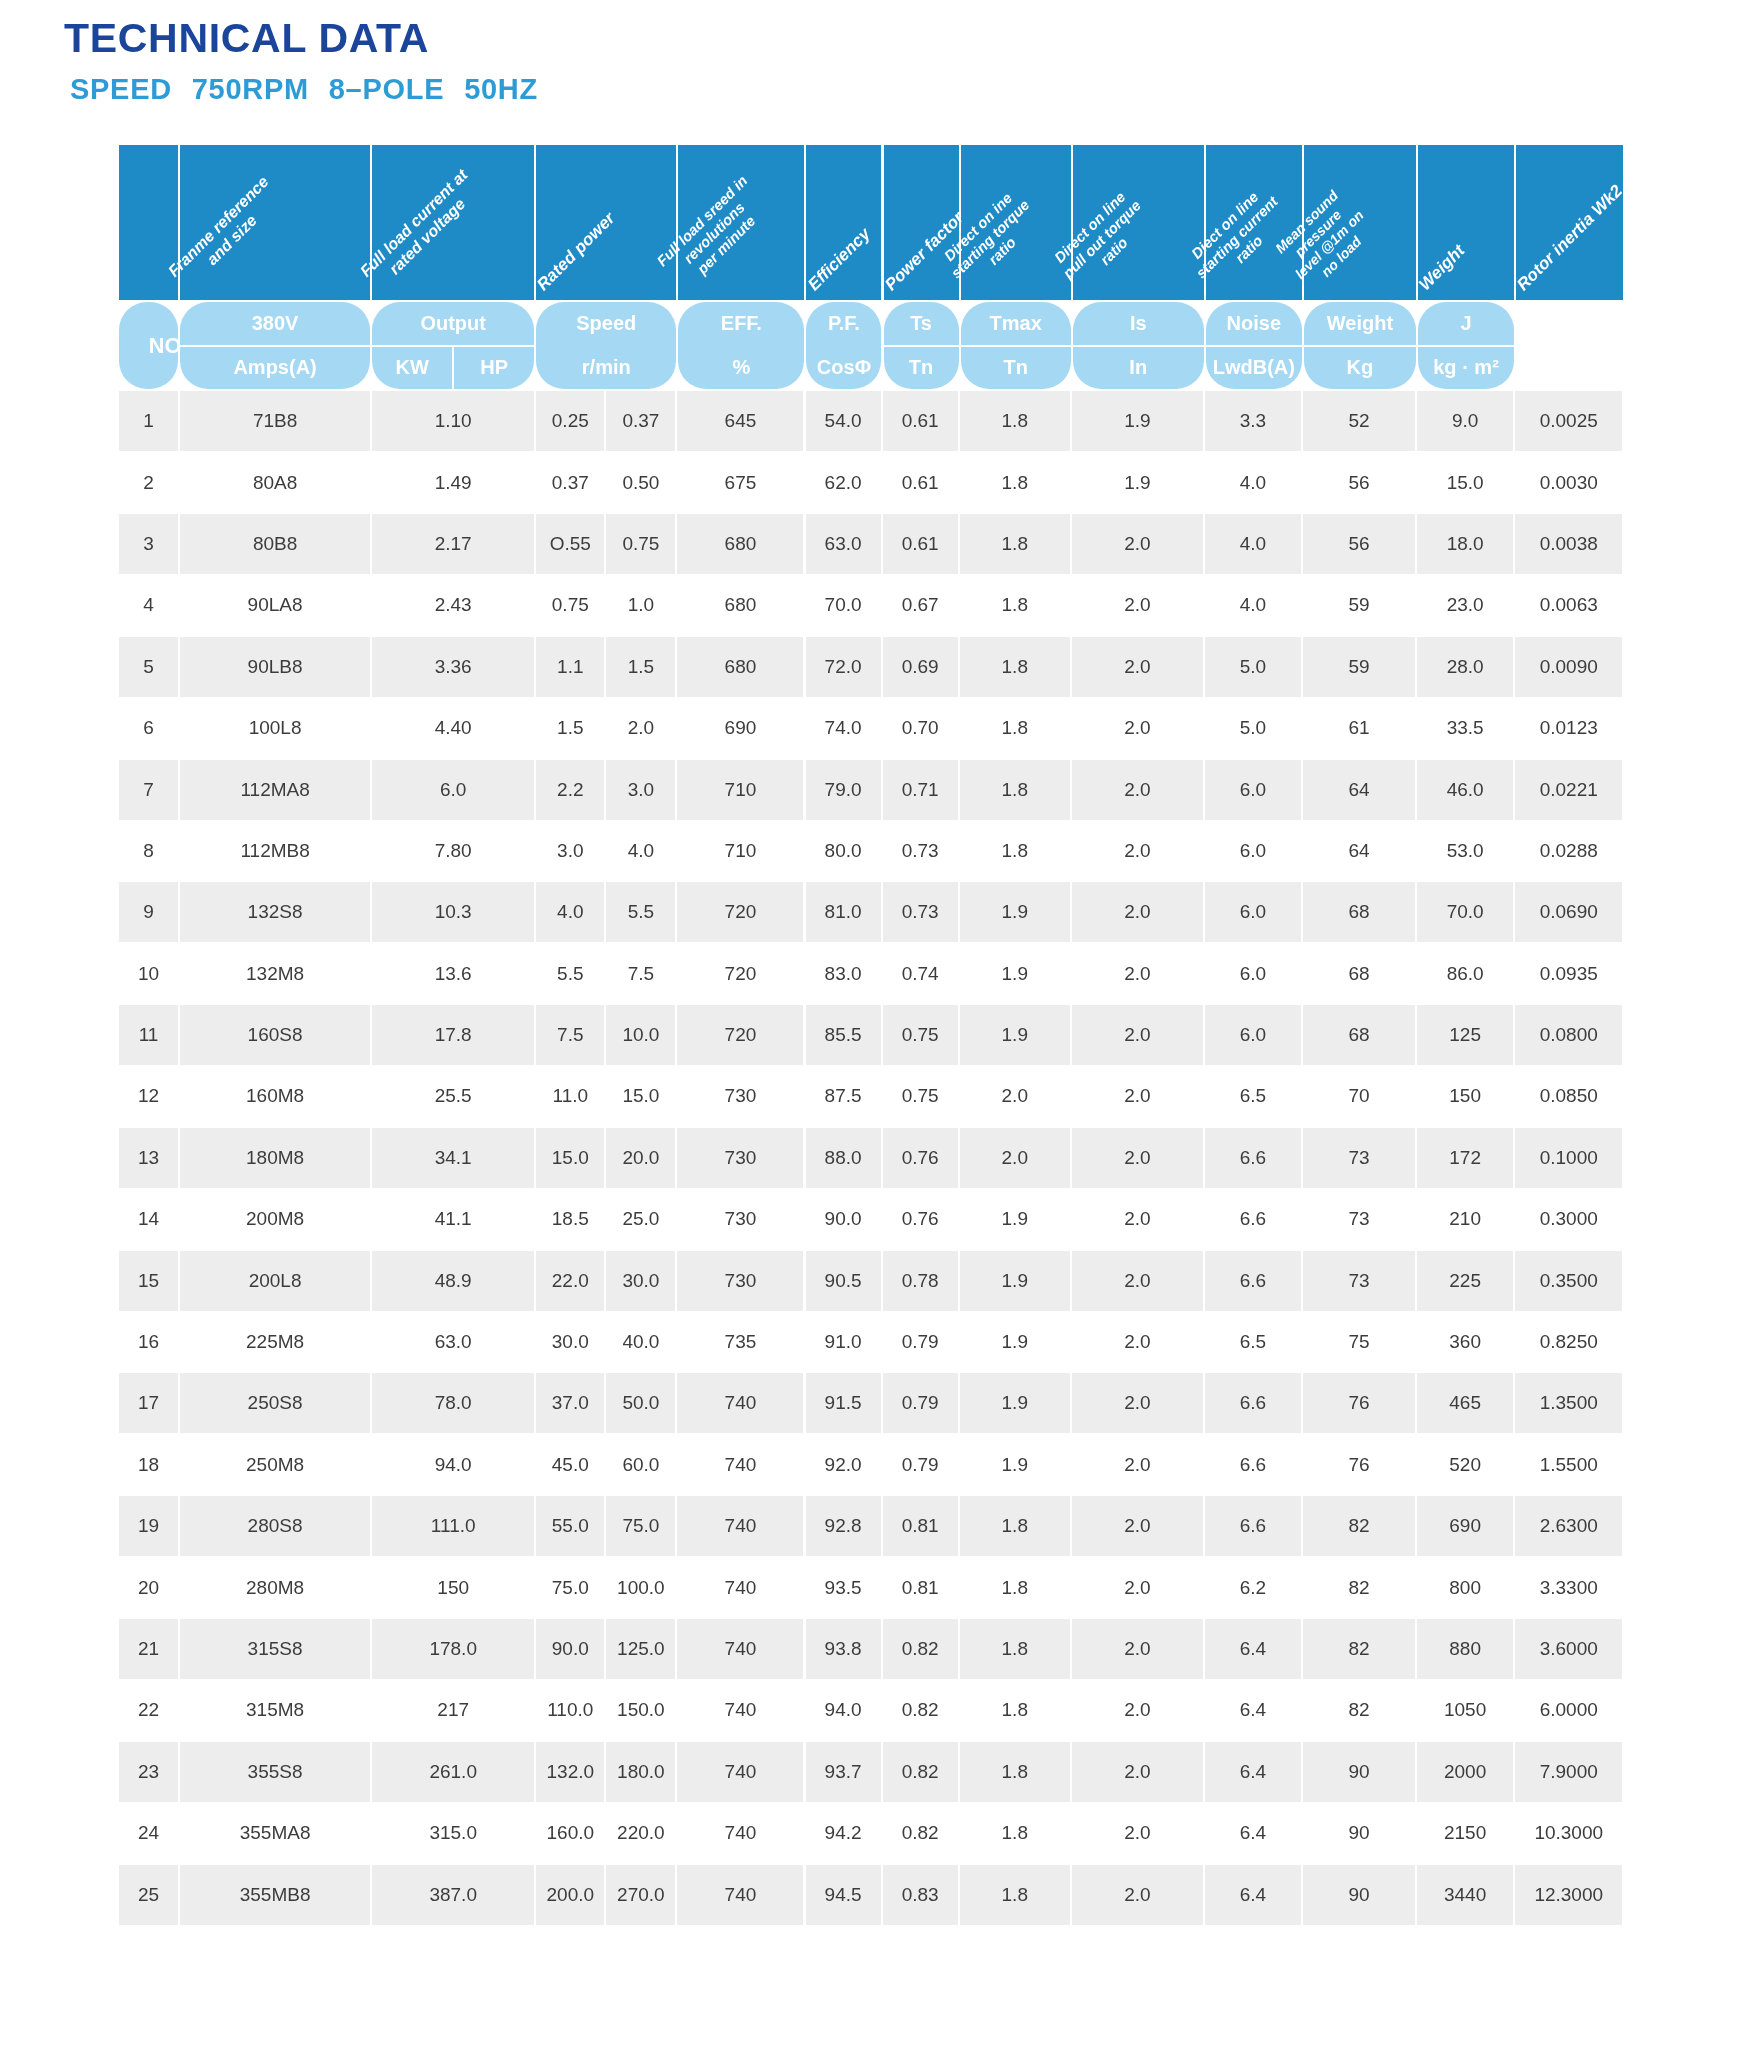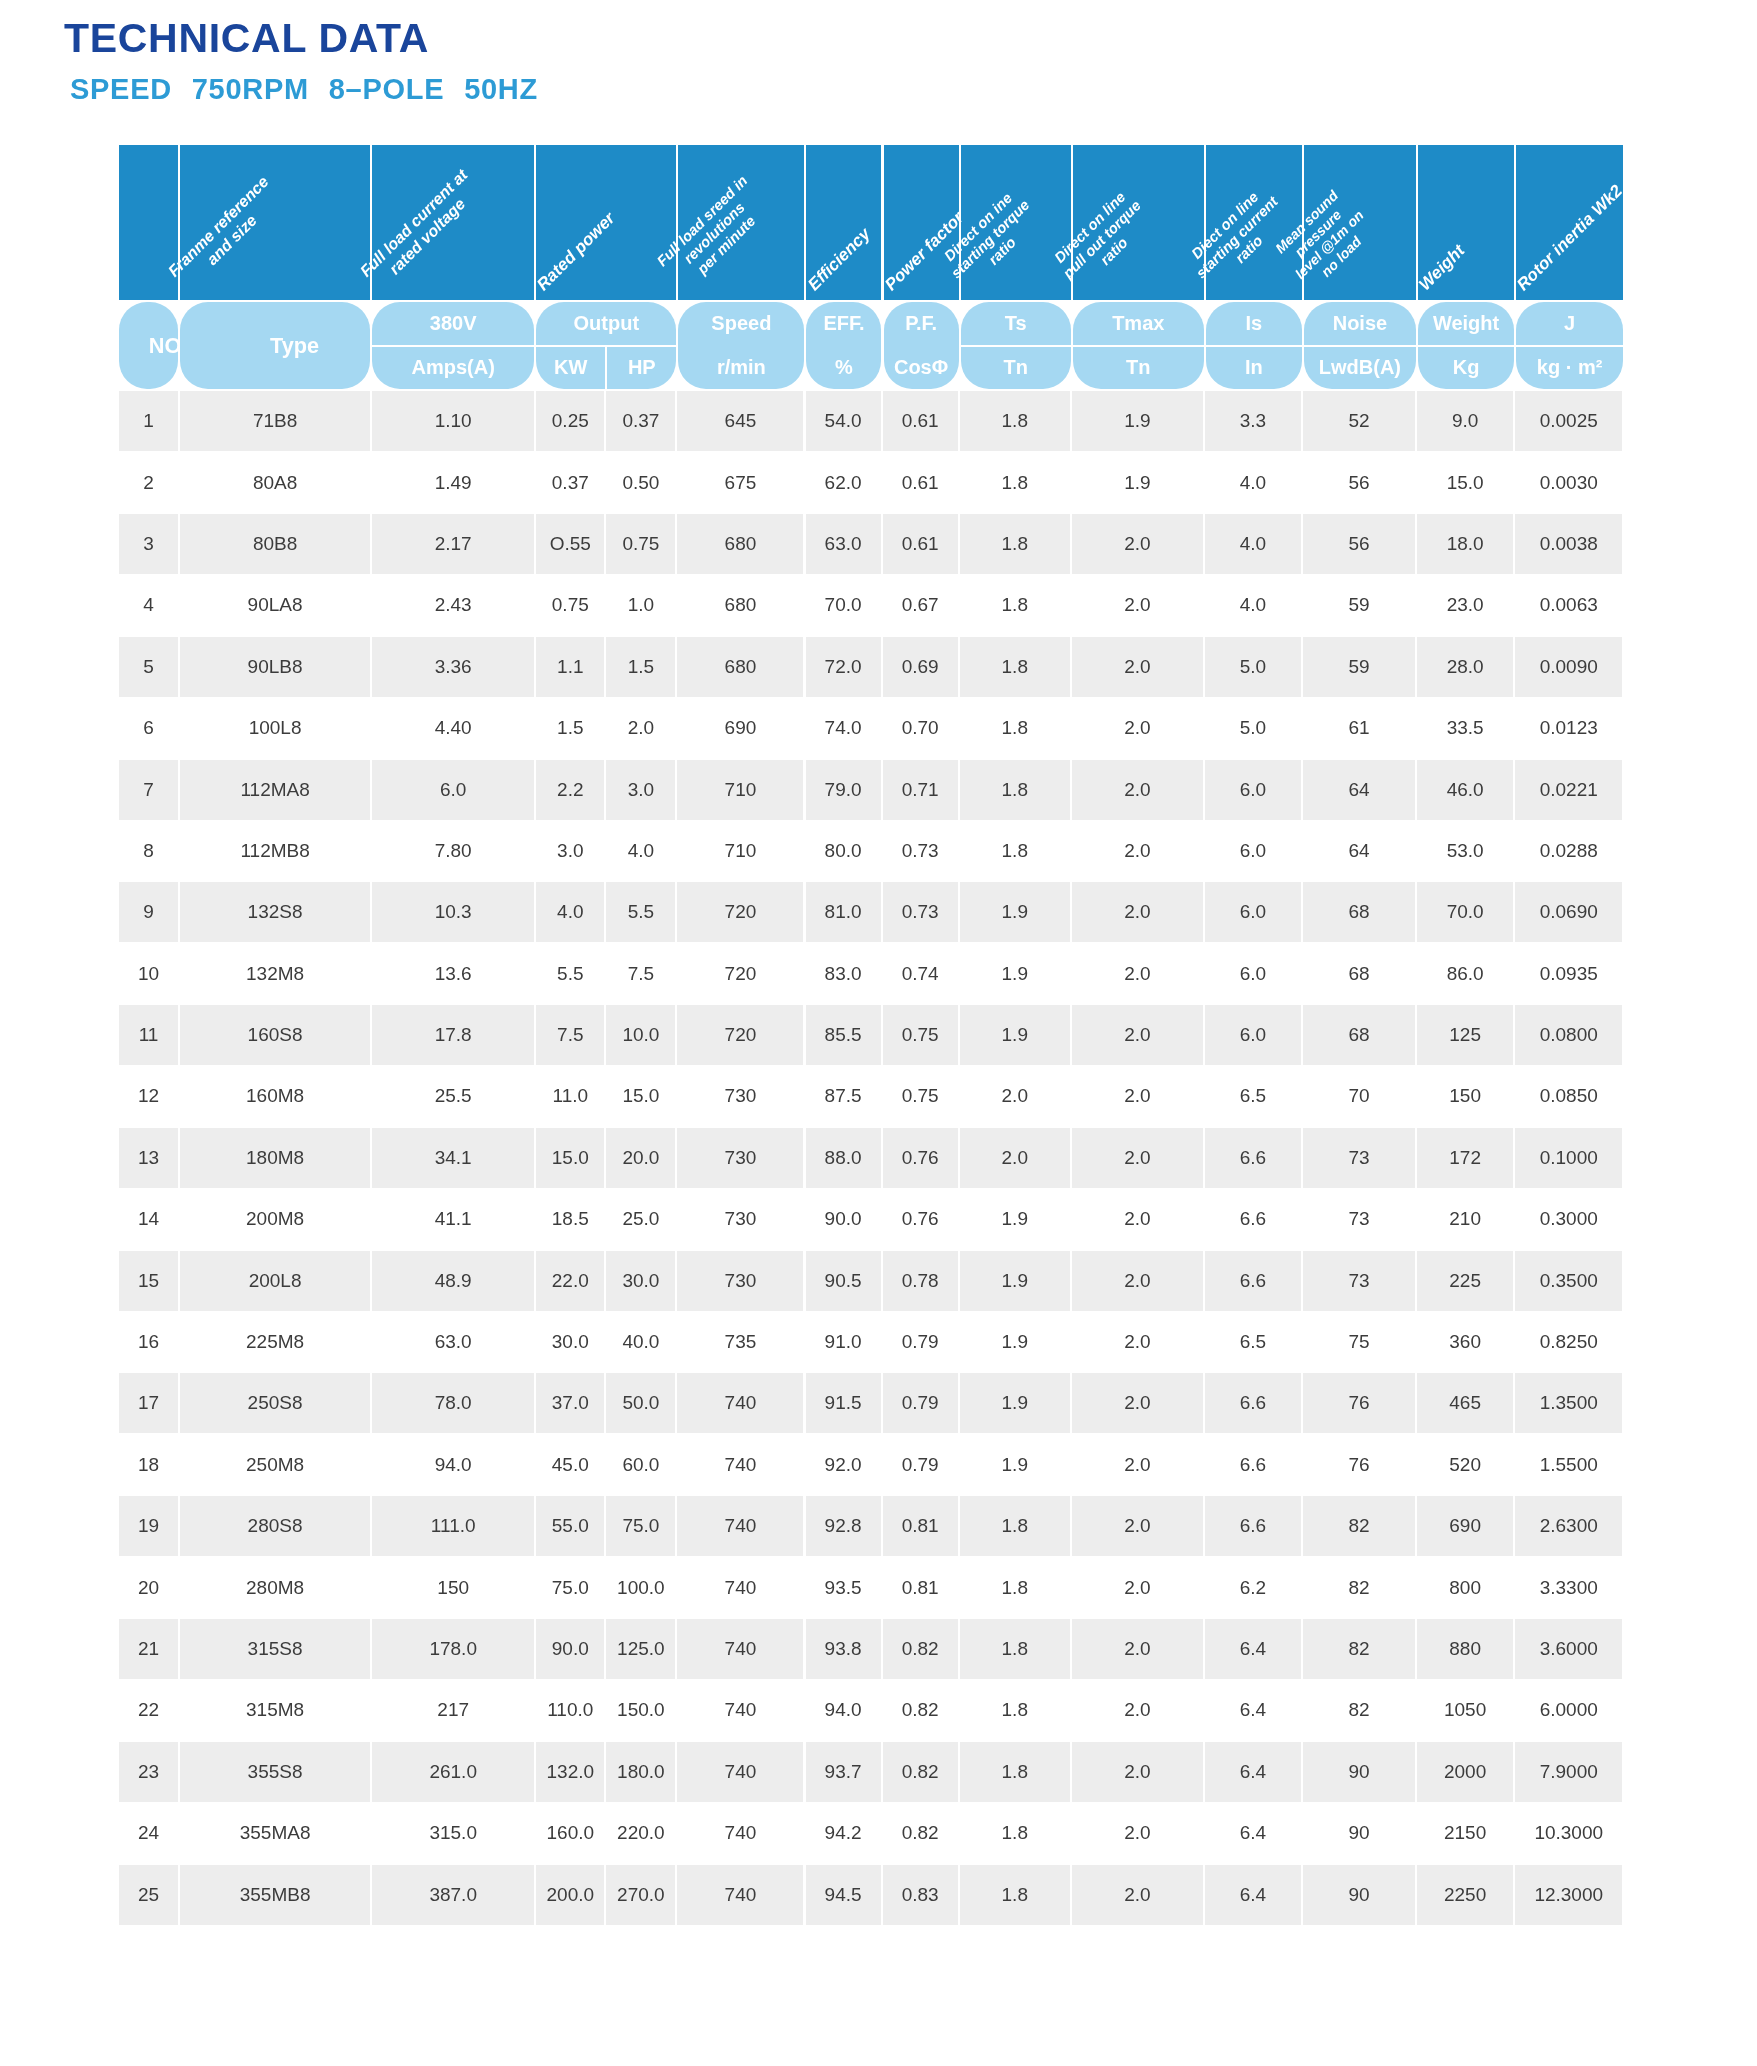--- a/index.html
+++ b/index.html
@@ -119,23 +119,20 @@
           <div class="rot rot-1">
             <div>Rotor inertia Wk2</div>
           </div>
         </div>
       </div>
 
     <div class="sub-row">
       <div class="sub-cell sub-single">
         <span>NO.</span>
       </div>
-      <div class="sub-cell sub-single">
-        <span>Type</span>
-      </div>
       <div class="sub-cell">
         <div class="sub-top divide">380V</div>
         <div class="sub-bot">Amps(A)</div>
       </div>
       <div class="sub-cell">
         <div class="sub-top divide">Output</div>
         <div class="sub-split">
           <div class="half">KW</div>
           <div class="half right">HP</div>
         </div>
@@ -520,19 +517,19 @@
         <div class="cell odd">387.0</div>
         <div class="cell odd">200.0</div>
         <div class="cell odd">270.0</div>
         <div class="cell odd">740</div>
         <div class="cell odd">94.5</div>
         <div class="cell odd">0.83</div>
         <div class="cell odd">1.8</div>
         <div class="cell odd">2.0</div>
         <div class="cell odd">6.4</div>
         <div class="cell odd">90</div>
-        <div class="cell odd">2250</div>
+        <div class="cell odd">3440</div>
         <div class="cell odd">12.3000</div>
       </div>
 
   </div>
 </div>
 
 
 </body></html>

